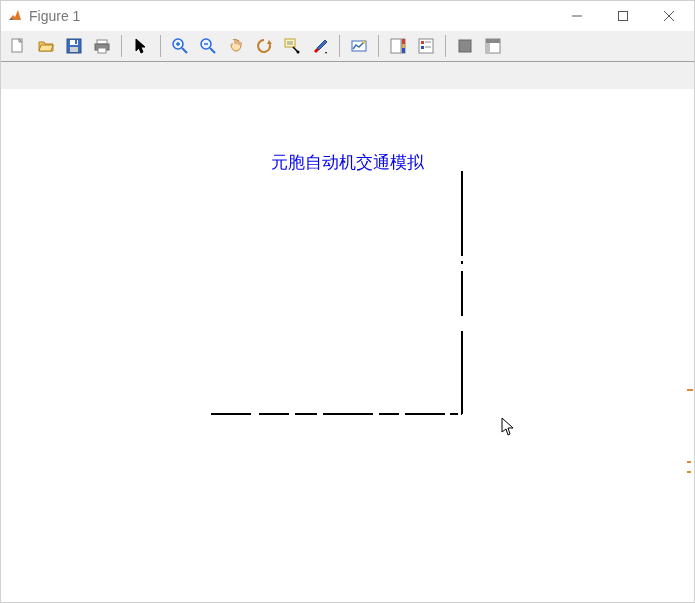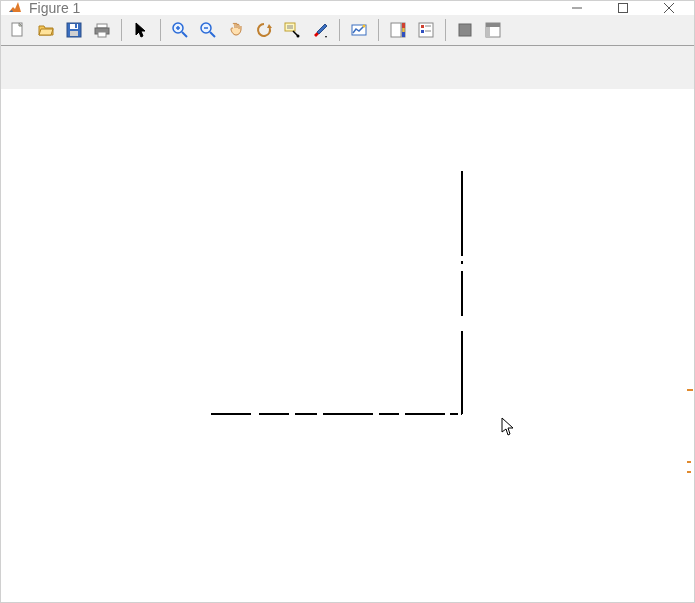--- a/index.html
+++ b/index.html
@@ -1,17 +1,17 @@
 <!DOCTYPE html>
 <html><head>
 <meta charset="utf-8">
 <style>
   html,body{margin:0;padding:0;font-family:"Microsoft YaHei",SimSun,Arial,sans-serif;font-size:13px;background:#f0f0f0;}
   .window{width:695px;height:603px;background:#f0f0f0;border:1px solid #d0d0d0;box-sizing:border-box;overflow:hidden;position:relative;}
-  .titlebar{height:14px;background:#fff;display:flex;align-items:center;padding:0 2px 0 6px;color:#777;font-size:14px;}
+  .titlebar{height:30px;background:#fff;display:flex;align-items:center;padding:0 2px 0 6px;color:#777;font-size:14px;}
   .titlebar .app-icon{width:16px;height:16px;margin-right:6px;}
   .titlebar .title{flex:1;}
   .win-btns{display:flex;height:100%;}
   .win-btn{width:46px;height:100%;display:flex;align-items:center;justify-content:center;color:#555;}
   .menubar{height:26px;background:#f0f0f0;display:flex;align-items:center;padding:0 4px;color:#222;font-size:14px;}
   .menu-item{padding:2px 10px;cursor:default;}
   .menu-spacer{flex:1;}
   .menu-right{padding:0 8px;color:#000;font-size:16px;}
   .toolbar{height:30px;background:#f0f0f0;border-bottom:1px solid #a0a0a0;display:flex;align-items:center;padding:0 4px;gap:2px;}
   .tool-btn{width:24px;height:24px;display:flex;align-items:center;justify-content:center;border:1px solid transparent;border-radius:2px;}
@@ -169,20 +169,21 @@
     <div class="tool-btn">
       <svg width="18" height="18" viewBox="0 0 18 18">
           <rect x="2" y="2" width="14" height="14" fill="#fff" stroke="#888"></rect>
           <rect x="2" y="2" width="14" height="4" fill="#888"></rect>
           <rect x="2" y="6" width="4" height="10" fill="#c0c0c0"></rect>
         </svg>
     </div>
   </div>
 
   <div class="canvas">
+    <div class="plot-title">元胞自动机交通模拟</div>
     <div class="plot-area">
       <svg width="253" height="245" viewBox="0 0 253 245">
 
         <line x1="251" y1="0" x2="251" y2="85" stroke="#000" stroke-width="2"></line>
         <line x1="251" y1="90" x2="251" y2="93" stroke="#000" stroke-width="2"></line>
         <line x1="251" y1="100" x2="251" y2="145" stroke="#000" stroke-width="2"></line>
         <line x1="251" y1="160" x2="251" y2="243" stroke="#000" stroke-width="2"></line>
 
         <line x1="0" y1="243" x2="251" y2="243" stroke="#000" stroke-width="2" stroke-dasharray="40 8 30 6 22 6 50 6 20 6 40 5 8 3"></line>
       </svg>

